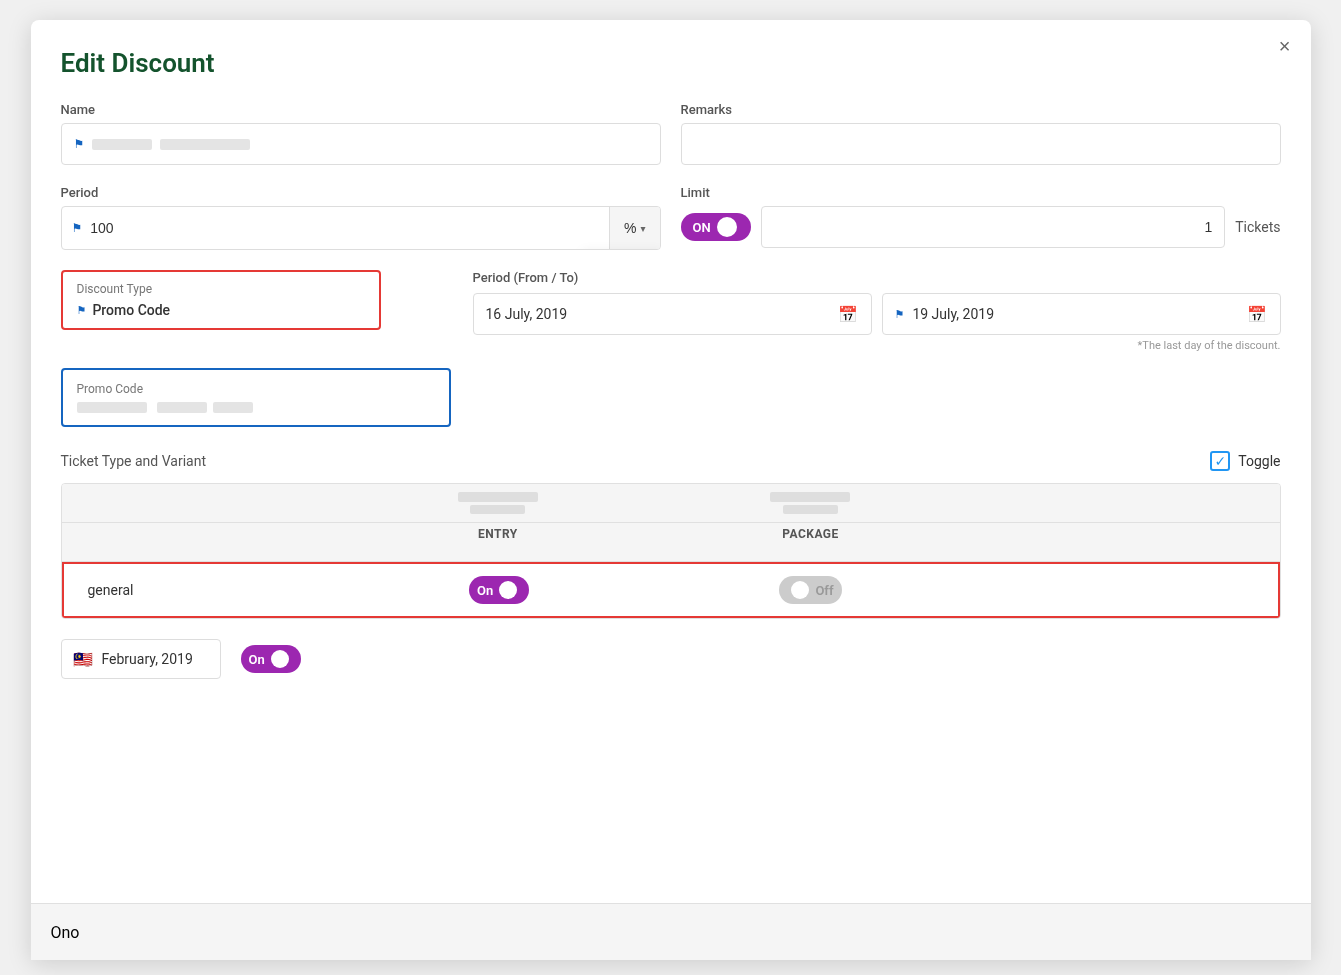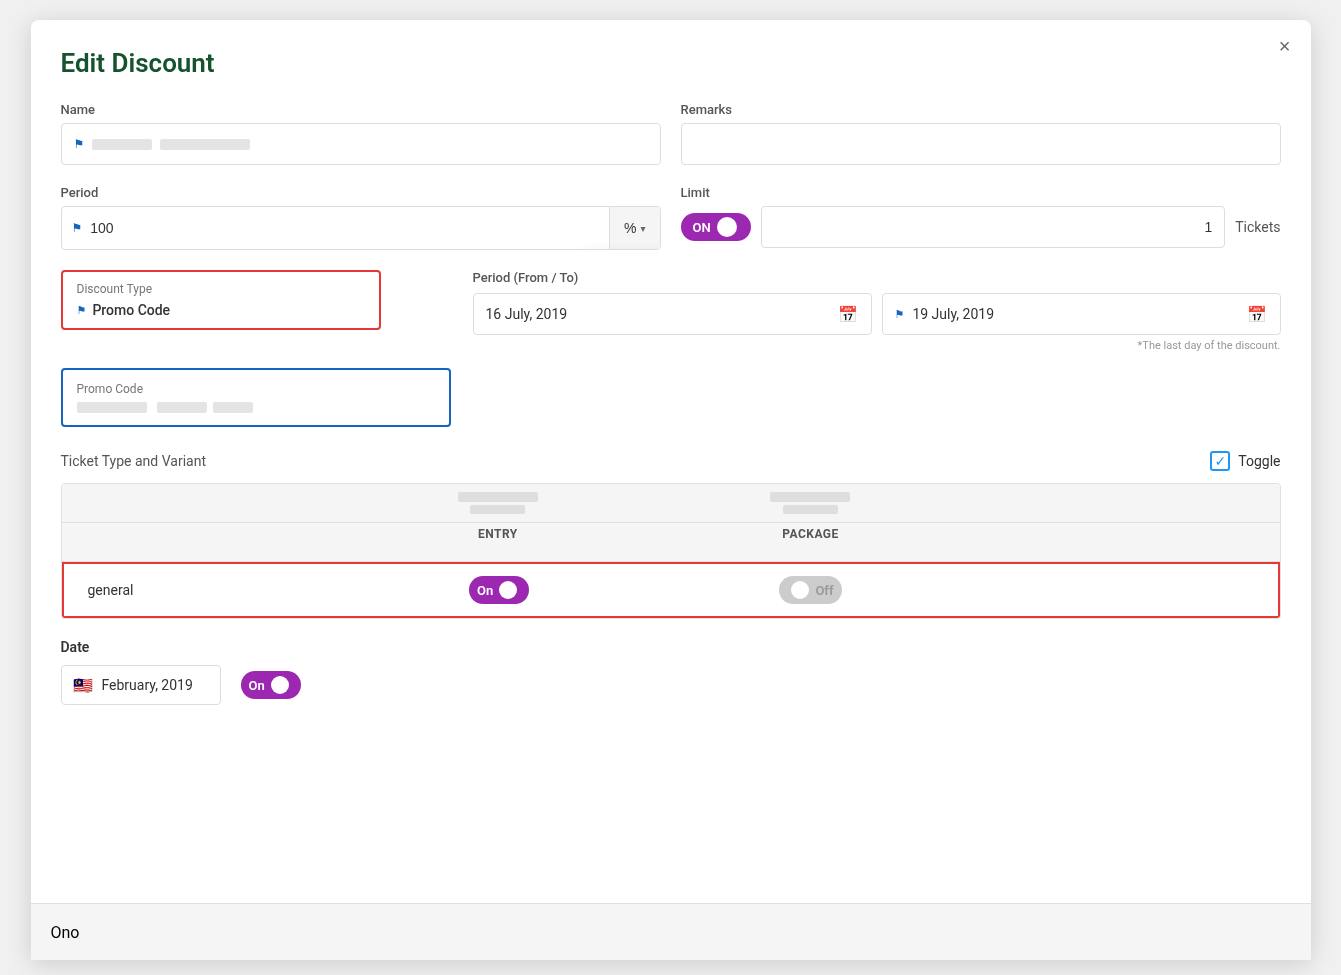--- a/index.html
+++ b/index.html
@@ -382,21 +382,20 @@
         <div style="background:#ccc; border-radius:20px; padding:5px 8px 5px 12px; color:#999; font-size:13px; font-weight:600; display:inline-flex; align-items:center; gap:6px; cursor:pointer;">
           <span style="width:18px; height:18px; background:#fff; border-radius:50%; display:inline-block;"></span>
           <span>Off</span>
         </div>
       </div>
       <div style="padding:12px 16px;"></div>
     </div>
   </div>
 
   <div>
-    <div class="date-section-title">Date</div>
     <div class="date-row">
       <div class="date-field">
         <span class="flag-icon">🇲🇾</span>
         <span style="font-size:14px; color:#333;">February, 2019</span>
       </div>
       <div style="background:#9c27b0; border-radius:20px; padding:5px 12px 5px 8px; color:#fff; font-size:13px; font-weight:600; display:inline-flex; align-items:center; gap:6px; cursor:pointer;">
         <span>On</span>
         <span style="width:18px; height:18px; background:#fff; border-radius:50%; display:inline-block;"></span>
       </div>
     </div>

